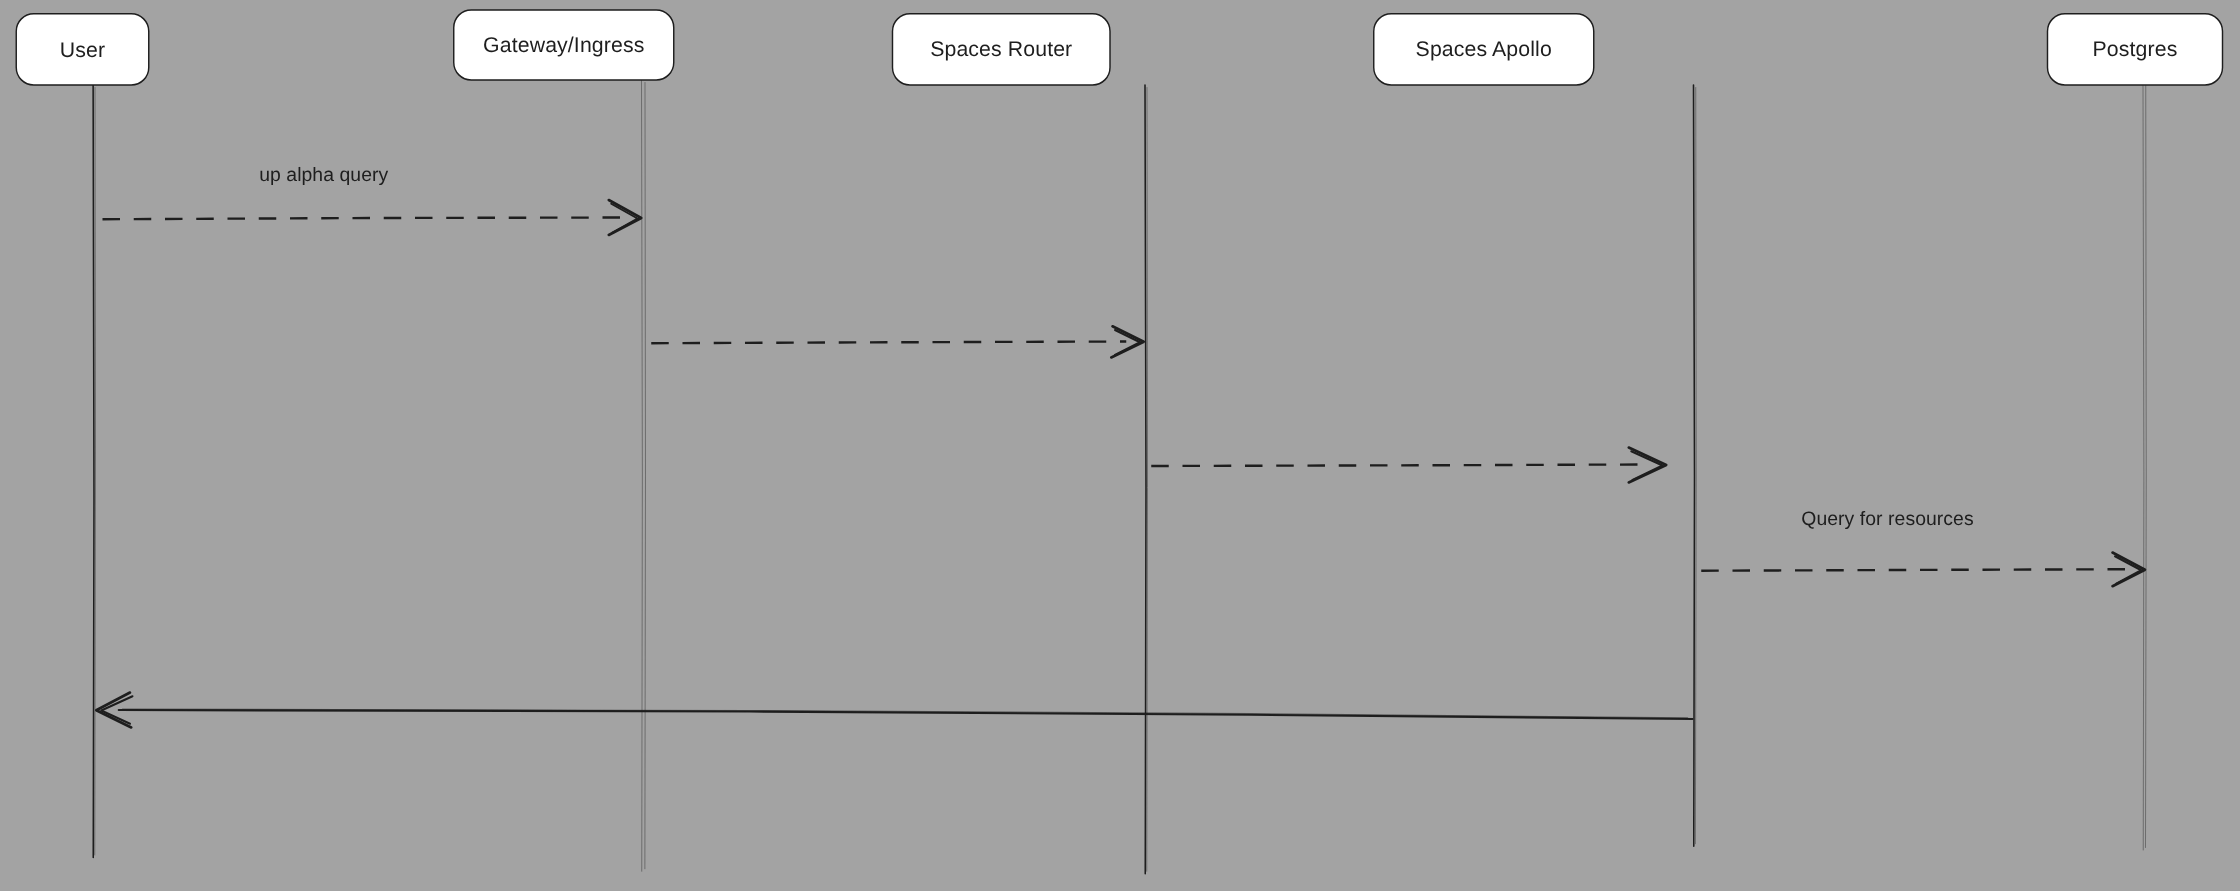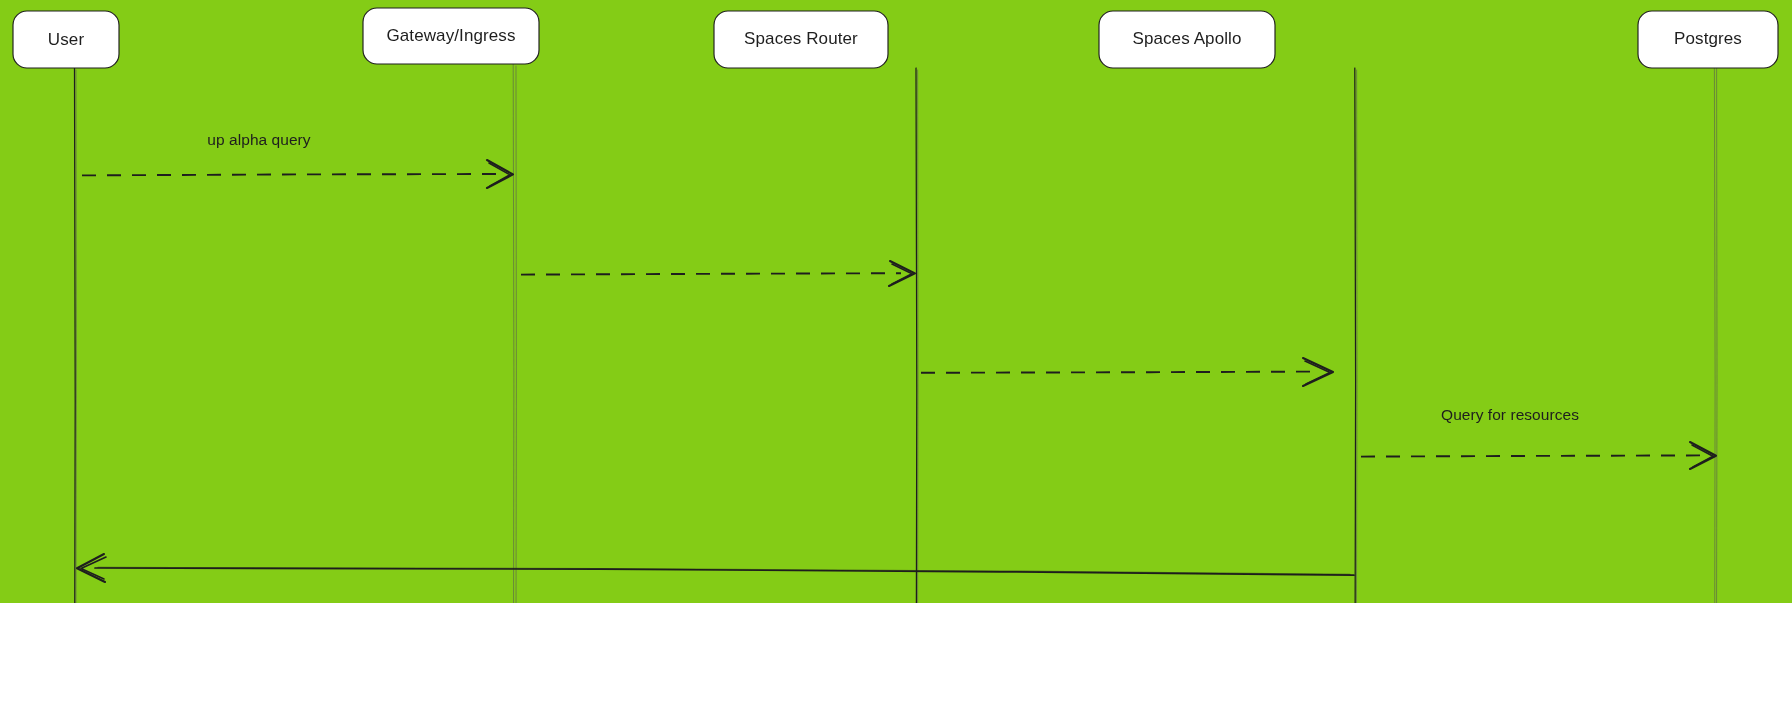--- a/index.html
+++ b/index.html
@@ -7,22 +7,22 @@
     margin: 0;
     padding: 0;
     background: #ffffff;
   }
   body {
     font-family: "Liberation Sans", sans-serif;
   }
   #canvas {
     position: relative;
     width: 1792px;
-    height: 603px;
-    background: #84cc16;
+    height: 713px;
+    background: #a3a3a3;
     overflow: hidden;
   }
   #diagram-svg {
     position: absolute;
     left: 0;
     top: 0;
     width: 1792px;
     height: 713px;
   }
   .participant-box rect {

